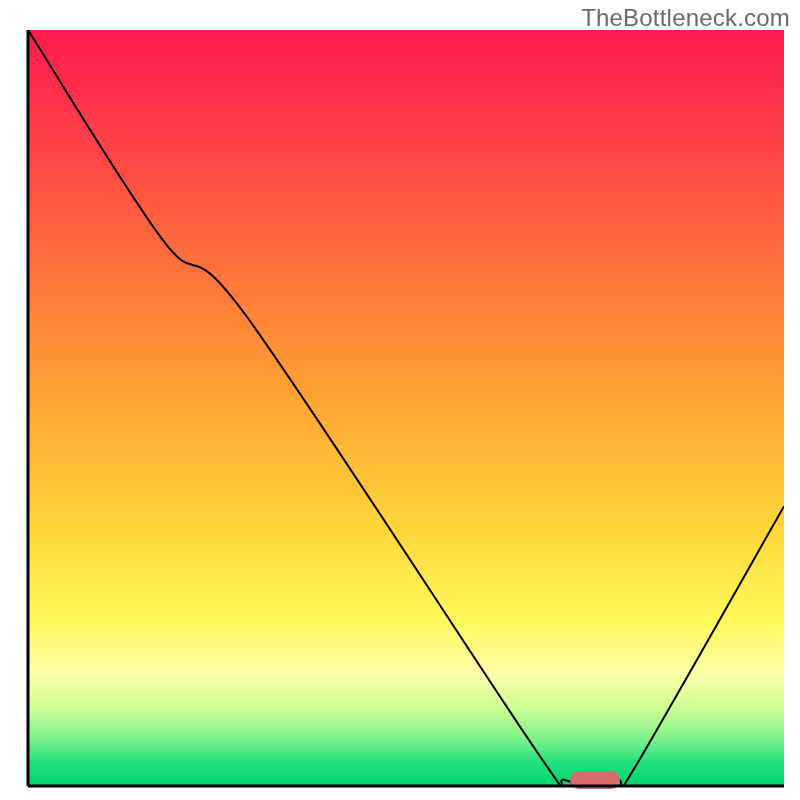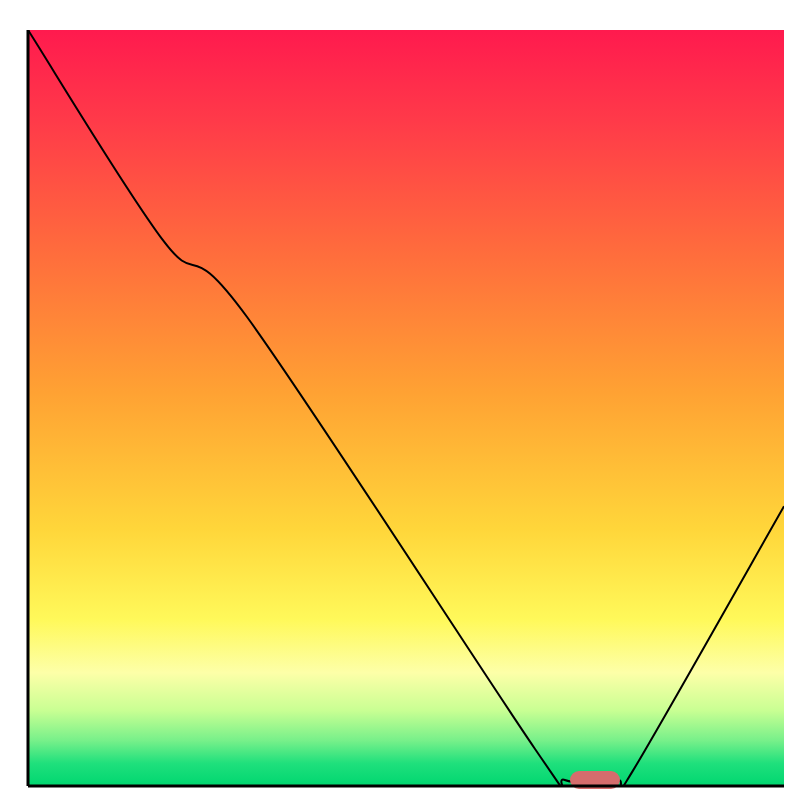--- a/index.html
+++ b/index.html
@@ -69,20 +69,21 @@
     border-radius: 9px;
     background: #d56d6d;
     transform: translate(-50%, -50%);
   }
 </style>
 </head>
 <body>
 
 <div class="page">
 
+  <div class="watermark">TheBottleneck.com</div>
 
   <div class="plot-area"></div>
 
   <svg class="curve-svg" viewBox="0 0 100 100" preserveAspectRatio="none">
     <path d="M 0 0 C 3 4.666666666666667, 13.166666666666668 21.666666666666668, 18 28 C 22.833333333333332 34.333333333333336, 20.833333333333336 26.833333333333336, 29 38 C 37.166666666666664 49.166666666666664, 60 84.8, 67 95 C 74 105.2, 69.16666666666667 98.5, 71 99.2 C 72.83333333333333 99.9, 76.5 99.4, 78 99.2 C 79.5 99, 76.33333333333333 104.03333333333333, 80 98 C 83.66666666666667 91.96666666666667, 96.66666666666667 68.83333333333333, 100 63" fill="none" stroke="#000000" stroke-width="2" vector-effect="non-scaling-stroke"></path>
   </svg>
 
   <div class="marker" style="background: rgb(213, 109, 109); left: 595px; top: 779.952px;"></div>
 
   <svg class="axes" viewBox="0 0 800 800" preserveAspectRatio="none">

